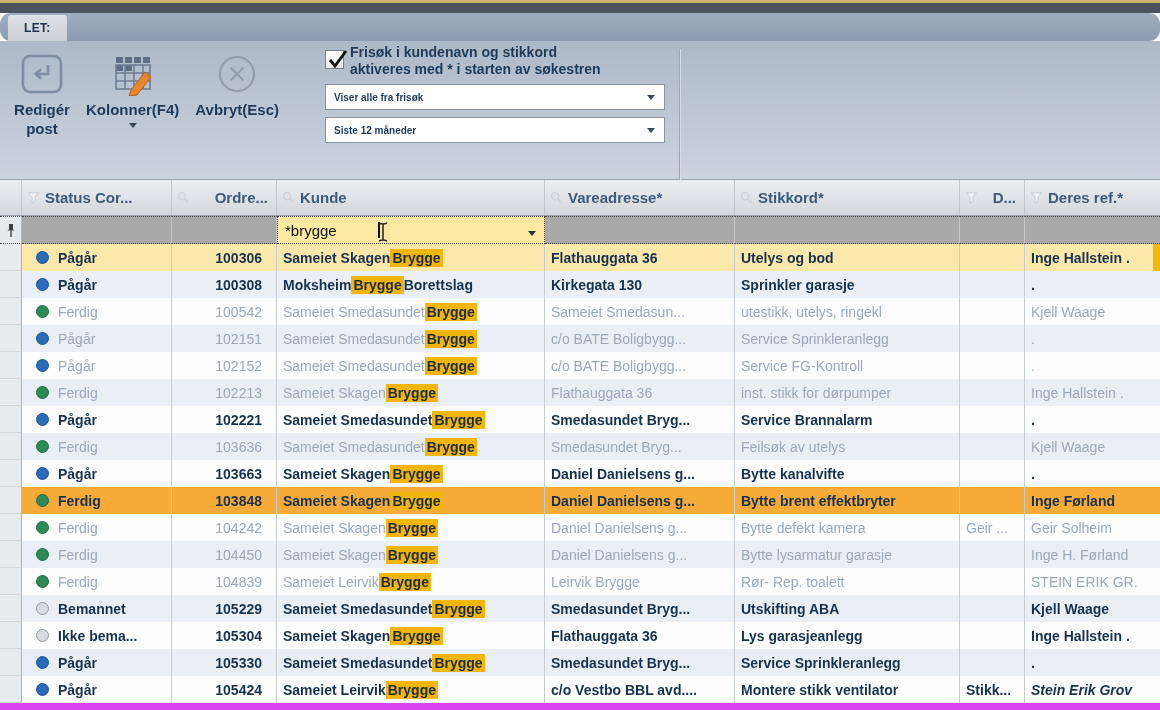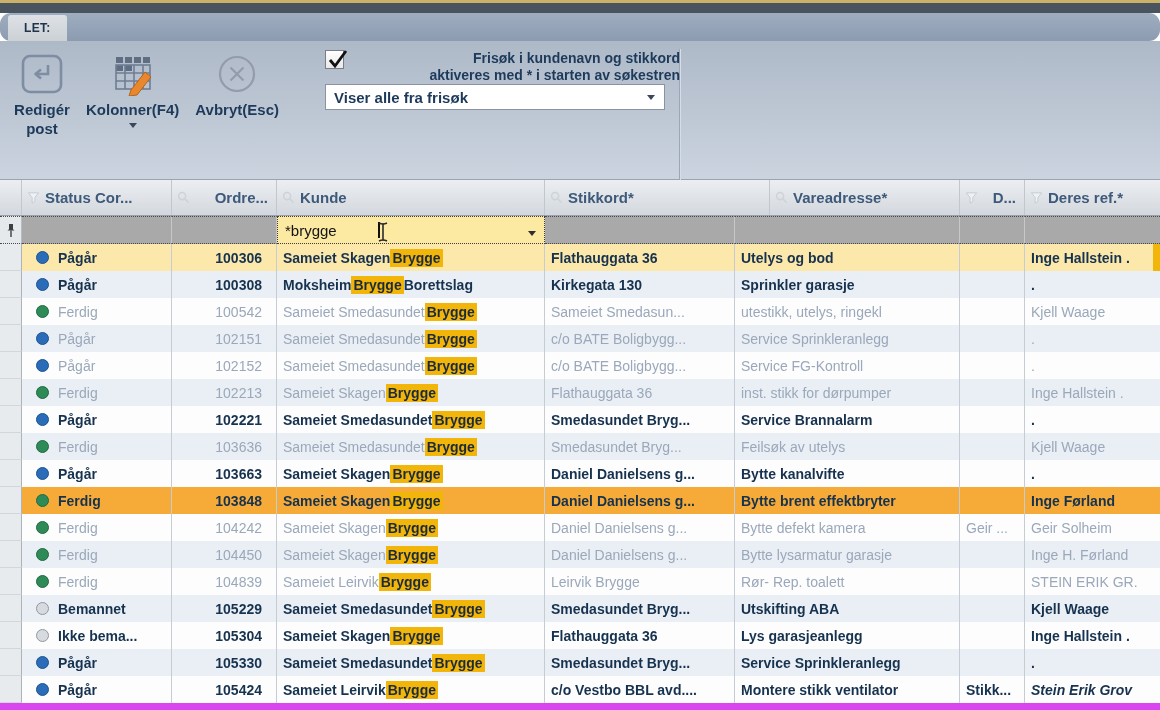--- a/index.html
+++ b/index.html
@@ -26,25 +26,25 @@
   .drop-caret { width:0; height:0; border-left:4px solid transparent; border-right:4px solid transparent;
                 border-top:5px solid #3a475a; margin-top:3px; }
   .group-label { position:absolute; left:0; top:156px; width:316px; text-align:center;
                  font-size:13px; color:#8d98a6; }
   .group-sep { position:absolute; left:679px; top:8px; height:152px; width:1px;
                background:#9aa7b6; box-shadow:1px 0 0 #d6dde5; }
 
   .chk-box { position:absolute; left:325px; top:9px; width:19px; height:19px;
              background:linear-gradient(#ffffff,#e9e9e9); border:1px solid #777e88; }
   .chk-box svg { position:absolute; left:1px; top:-3px; }
-  .chk-label { position:absolute; left:350px; top:9px; width:330px; font-size:14px; font-weight:600;
-               color:#1d3a5a; line-height:17px; z-index:1;text-align:right; }
+  .chk-label { position:absolute; left:350px; top:3px; width:330px; font-size:14px; font-weight:600;
+               color:#1d3a5a; line-height:17px; z-index:1; }
   .combo { position:absolute; left:325px; width:340px; height:26px; background:#fff;
            border:1px solid #8a93a0; display:flex; align-items:center; padding-left:8px;
-           font-size:15px; font-weight:600; color:#1d3a5a; z-index:2; }
+           font-size:10px; font-weight:600; color:#1d3a5a; z-index:2; }
   .combo .drop-caret { position:absolute; right:9px; top:10px; margin:0; }
   .combo1 { top:43px; } .combo2 { top:76px; }
 
   
   .grid { position:absolute; left:0; top:180px; width:1160px; bottom:0; background:#d946ef; }
   .cell { flex:none; overflow:hidden; white-space:nowrap; }
   .col-rowhdr{width:22px;} .col-status{width:150px;} .col-ordre{width:105px;}
   .col-kunde{width:268px;} .col-vare{width:190px;} .col-stikk{width:225px;}
   .col-d{width:65px;} .col-ref{width:135px;}
 
@@ -153,20 +153,24 @@
     </div>
     <div class="chk-label">
       <div>Frisøk i kundenavn og stikkord</div>
       <div>aktiveres med * i starten av søkestren</div>
     </div>
 
     <div class="combo combo1">
       <span>Viser alle fra frisøk</span>
       <span class="drop-caret"></span>
     </div>
+    <div class="combo combo2">
+      <span>Siste 12 måneder</span>
+      <span class="drop-caret"></span>
+    </div>
 
     <div class="group-sep"></div>
   </div>
 
   <div class="grid">
 
     <div class="grid-header">
       <div class="hcell col-rowhdr"></div>
       <div class="hcell col-status">
         <svg width="13" height="13" viewBox="0 0 14 14">
@@ -181,33 +185,33 @@
           </svg>
         <span>Ordre...</span>
       </div>
       <div class="hcell col-kunde">
         <svg width="13" height="13" viewBox="0 0 14 14">
             <circle cx="5.5" cy="5.5" r="3.8" fill="none" stroke="#ccd3da" stroke-width="1.6"></circle>
             <line x1="8.6" y1="8.6" x2="12.5" y2="12.5" stroke="#ccd3da" stroke-width="1.8"></line>
           </svg>
         <span>Kunde</span>
       </div>
+      <div class="hcell col-vare">
+        <svg width="13" height="13" viewBox="0 0 14 14">
+            <circle cx="5.5" cy="5.5" r="3.8" fill="none" stroke="#ccd3da" stroke-width="1.6"></circle>
+            <line x1="8.6" y1="8.6" x2="12.5" y2="12.5" stroke="#ccd3da" stroke-width="1.8"></line>
+          </svg>
+        <span>Vareadresse*</span>
+      </div>
       <div class="hcell col-stikk">
         <svg width="13" height="13" viewBox="0 0 14 14">
             <circle cx="5.5" cy="5.5" r="3.8" fill="none" stroke="#ccd3da" stroke-width="1.6"></circle>
             <line x1="8.6" y1="8.6" x2="12.5" y2="12.5" stroke="#ccd3da" stroke-width="1.8"></line>
           </svg>
         <span>Stikkord*</span>
-      </div>
-      <div class="hcell col-vare">
-        <svg width="13" height="13" viewBox="0 0 14 14">
-            <circle cx="5.5" cy="5.5" r="3.8" fill="none" stroke="#ccd3da" stroke-width="1.6"></circle>
-            <line x1="8.6" y1="8.6" x2="12.5" y2="12.5" stroke="#ccd3da" stroke-width="1.8"></line>
-          </svg>
-        <span>Vareadresse*</span>
       </div>
       <div class="hcell col-d right">
         <svg width="13" height="13" viewBox="0 0 14 14" style="margin-right:auto">
             <path d="M1.5 2 h11 L8.5 7 v4.2 L5.5 13 V7 z" fill="#eef1f5" stroke="#c3cad3"></path>
           </svg>
         <span>D...</span>
       </div>
       <div class="hcell col-ref" style="border-right:none">
         <svg width="13" height="13" viewBox="0 0 14 14">
             <path d="M1.5 2 h11 L8.5 7 v4.2 L5.5 13 V7 z" fill="#eef1f5" stroke="#c3cad3"></path>

